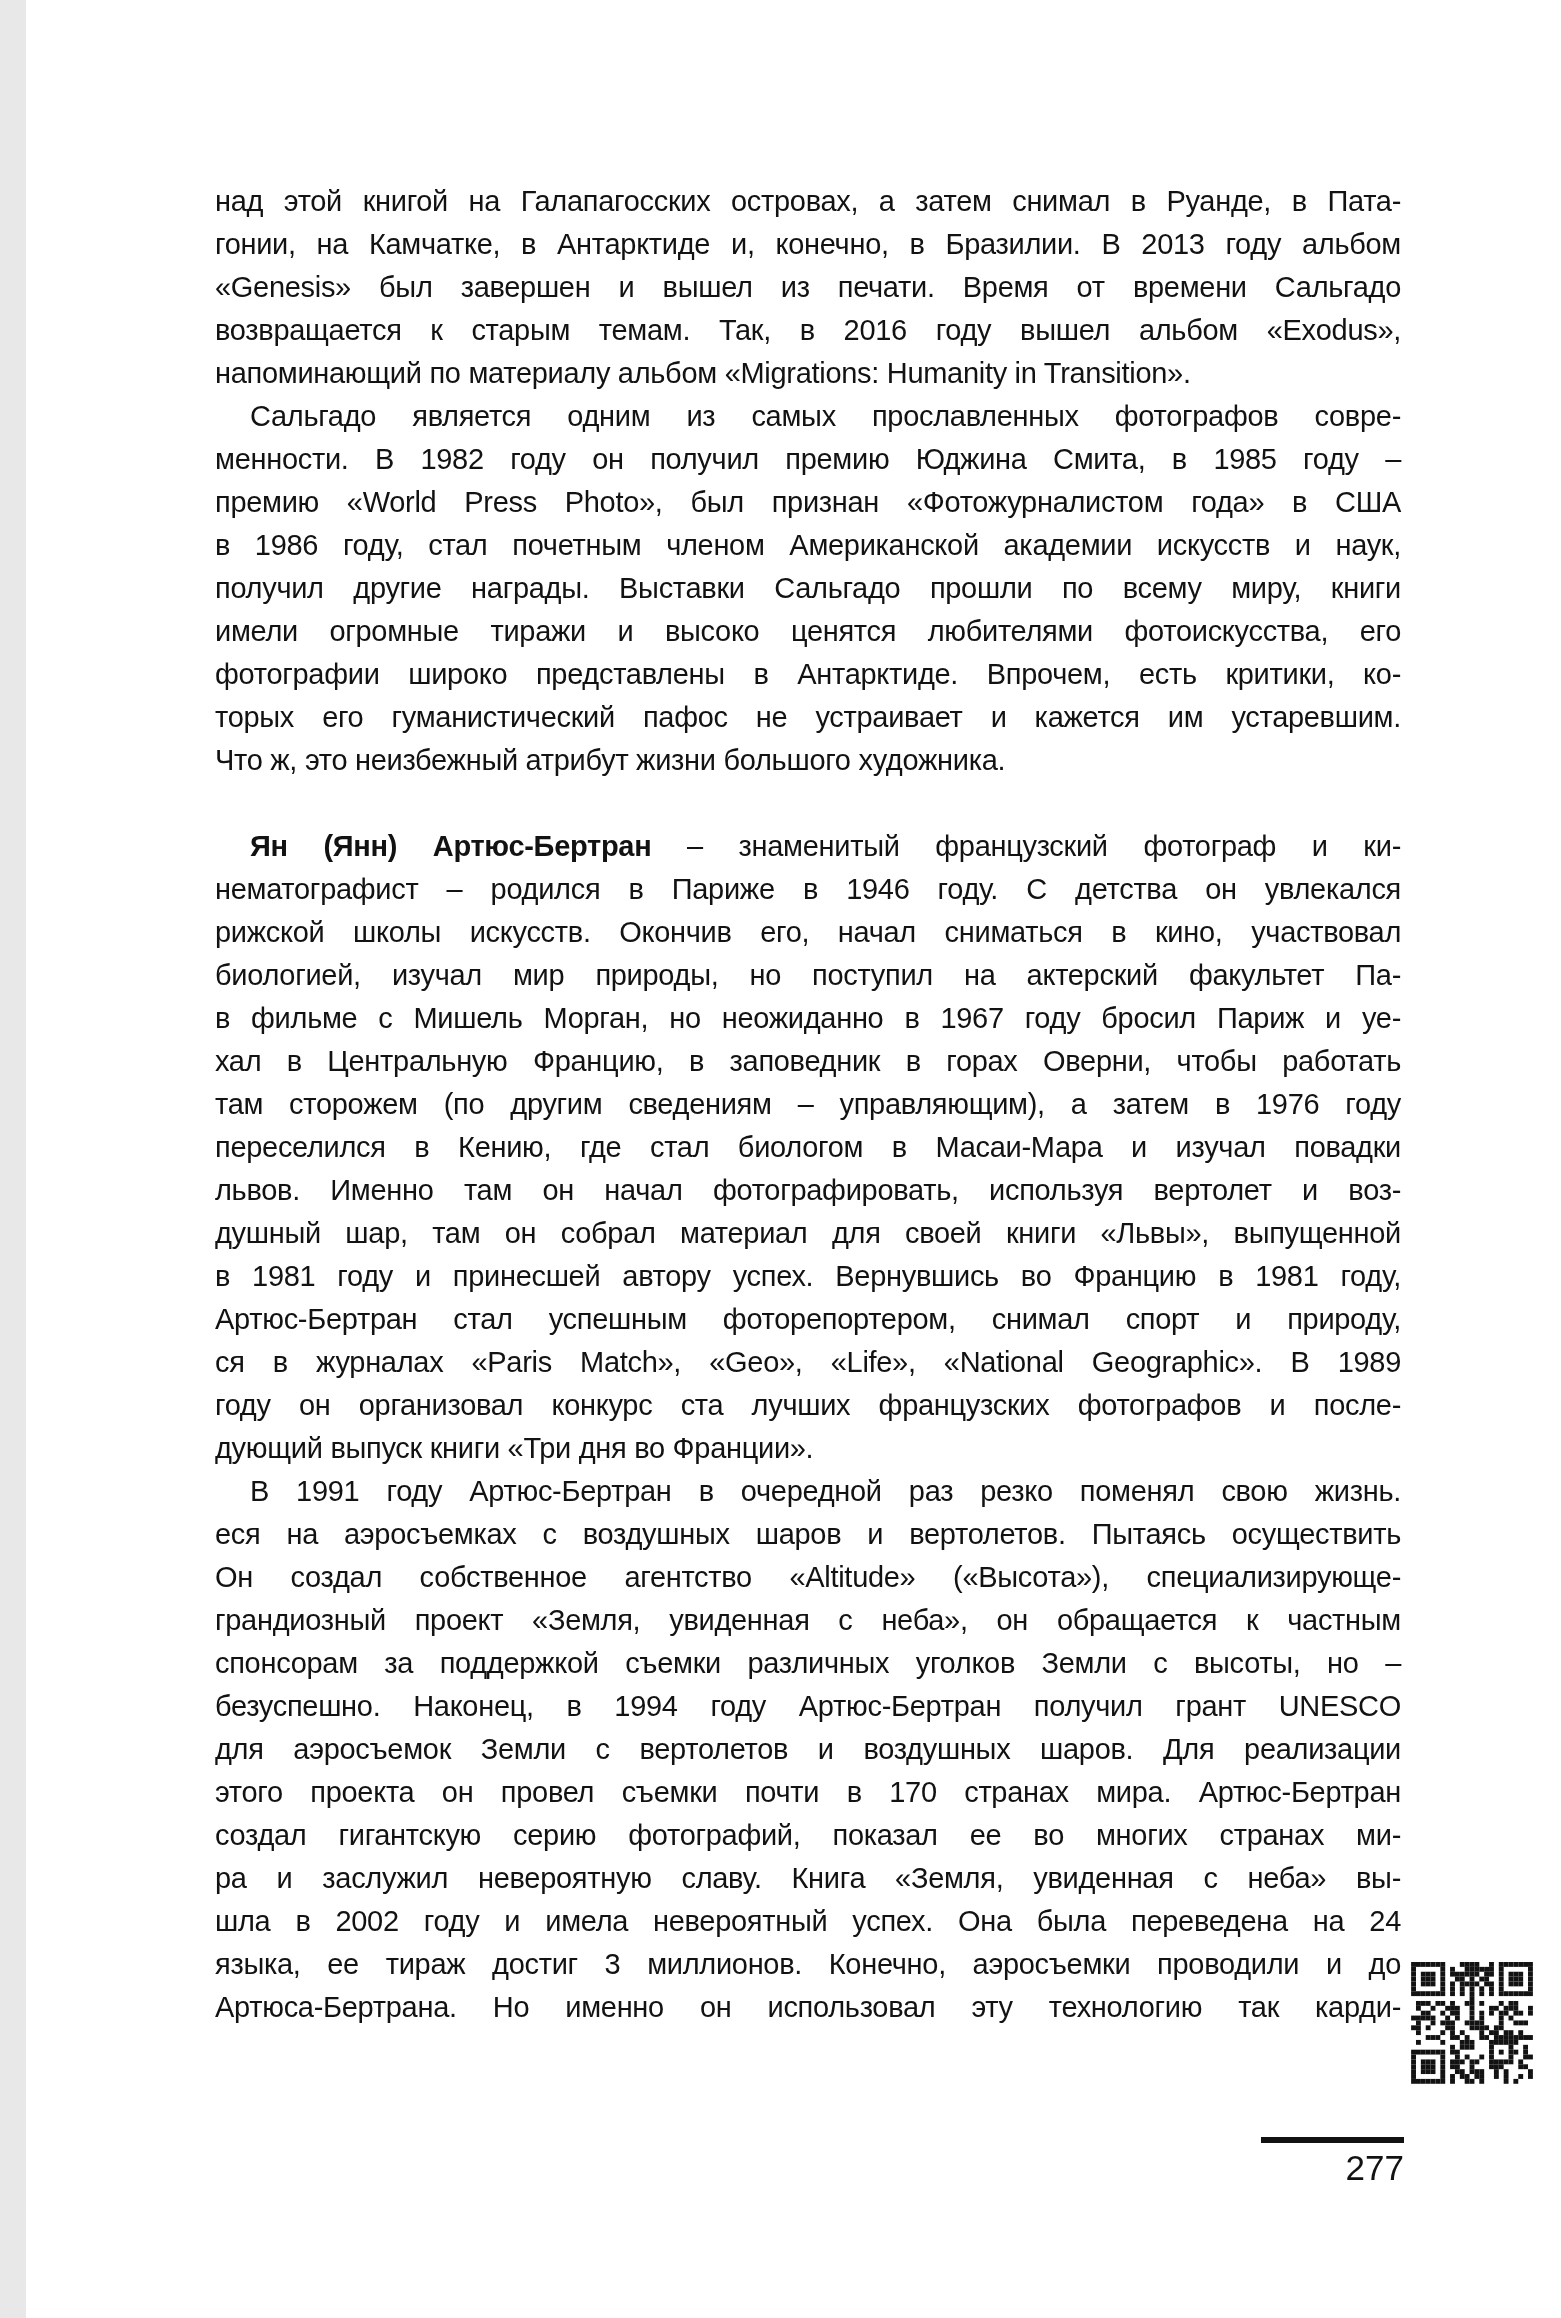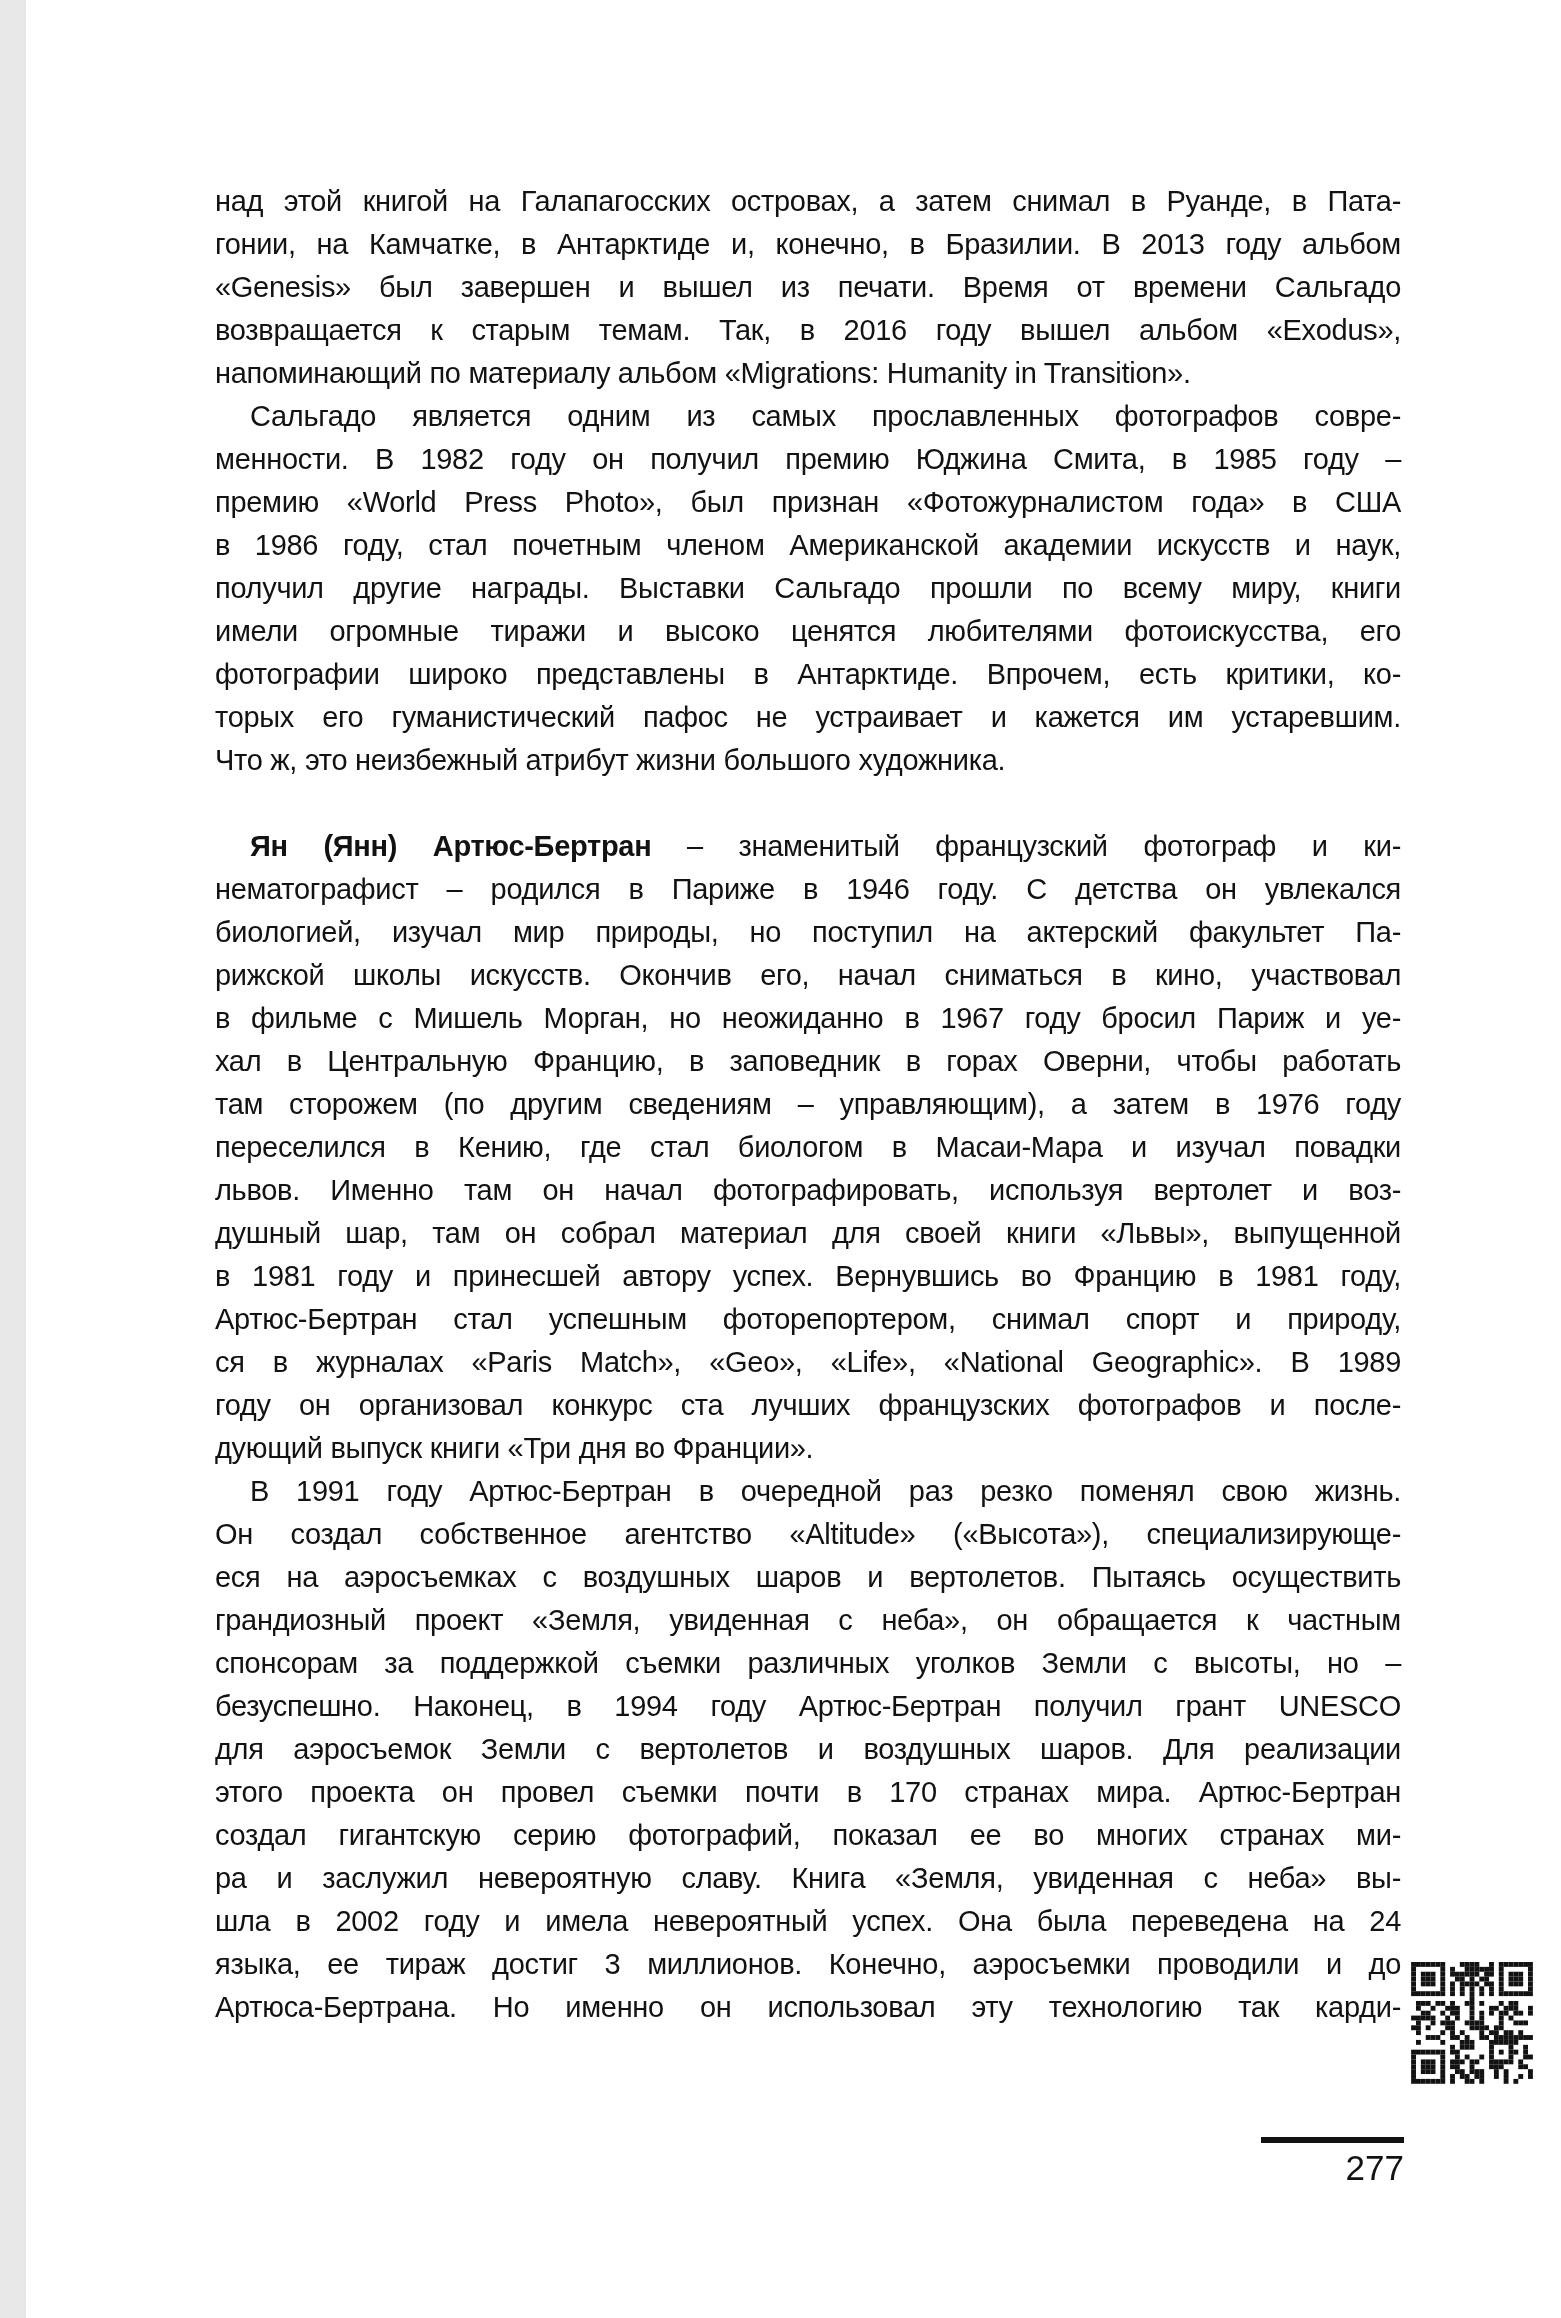--- a/index.html
+++ b/index.html
@@ -77,39 +77,39 @@
       <div class="line">получил другие награды. Выставки Сальгадо прошли по всему миру, книги</div>
       <div class="line">имели огромные тиражи и высоко ценятся любителями фотоискусства, его</div>
       <div class="line">фотографии широко представлены в Антарктиде. Впрочем, есть критики, ко-</div>
       <div class="line">торых его гуманистический пафос не устраивает и кажется им устаревшим.</div>
       <div class="line last">Что ж, это неизбежный атрибут жизни большого художника.</div>
     </div>
 
     <div class="para gap-above">
       <div class="line indent"><span class="b">Ян (Янн) Артюс-Бертран</span><span> – знаменитый французский фотограф и ки-</span></div>
       <div class="line">нематографист – родился в Париже в 1946 году. С детства он увлекался</div>
+      <div class="line">рижской школы искусств. Окончив его, начал сниматься в кино, участвовал</div>
       <div class="line">биологией, изучал мир природы, но поступил на актерский факультет Па-</div>
-      <div class="line">рижской школы искусств. Окончив его, начал сниматься в кино, участвовал</div>
       <div class="line">в фильме с Мишель Морган, но неожиданно в 1967 году бросил Париж и уе-</div>
       <div class="line">хал в Центральную Францию, в заповедник в горах Оверни, чтобы работать</div>
       <div class="line">там сторожем (по другим сведениям – управляющим), а затем в 1976 году</div>
       <div class="line">переселился в Кению, где стал биологом в Масаи-Мара и изучал повадки</div>
       <div class="line">львов. Именно там он начал фотографировать, используя вертолет и воз-</div>
       <div class="line">душный шар, там он собрал материал для своей книги «Львы», выпущенной</div>
       <div class="line">в 1981 году и принесшей автору успех. Вернувшись во Францию в 1981 году,</div>
       <div class="line">Артюс-Бертран стал успешным фоторепортером, снимал спорт и природу,</div>
       <div class="line">ся в журналах «Paris Match», «Geo», «Life», «National Geographic». В 1989</div>
       <div class="line">году он организовал конкурс ста лучших французских фотографов и после-</div>
       <div class="line last">дующий выпуск книги «Три дня во Франции».</div>
     </div>
 
     <div class="para">
       <div class="line indent">В 1991 году Артюс-Бертран в очередной раз резко поменял свою жизнь.</div>
+      <div class="line">еся на аэросъемках с воздушных шаров и вертолетов. Пытаясь осуществить</div>
       <div class="line">Он создал собственное агентство «Altitude» («Высота»), специализирующе-</div>
-      <div class="line">еся на аэросъемках с воздушных шаров и вертолетов. Пытаясь осуществить</div>
       <div class="line">грандиозный проект «Земля, увиденная с неба», он обращается к частным</div>
       <div class="line">спонсорам за поддержкой съемки различных уголков Земли с высоты, но –</div>
       <div class="line">безуспешно. Наконец, в 1994 году Артюс-Бертран получил грант UNESCO</div>
       <div class="line">для аэросъемок Земли с вертолетов и воздушных шаров. Для реализации</div>
       <div class="line">этого проекта он провел съемки почти в 170 странах мира. Артюс-Бертран</div>
       <div class="line">создал гигантскую серию фотографий, показал ее во многих странах ми-</div>
       <div class="line">ра и заслужил невероятную славу. Книга «Земля, увиденная с неба» вы-</div>
       <div class="line">шла в 2002 году и имела невероятный успех. Она была переведена на 24</div>
       <div class="line">языка, ее тираж достиг 3 миллионов. Конечно, аэросъемки проводили и до</div>
       <div class="line">Артюса-Бертрана. Но именно он использовал эту технологию так карди-</div>

